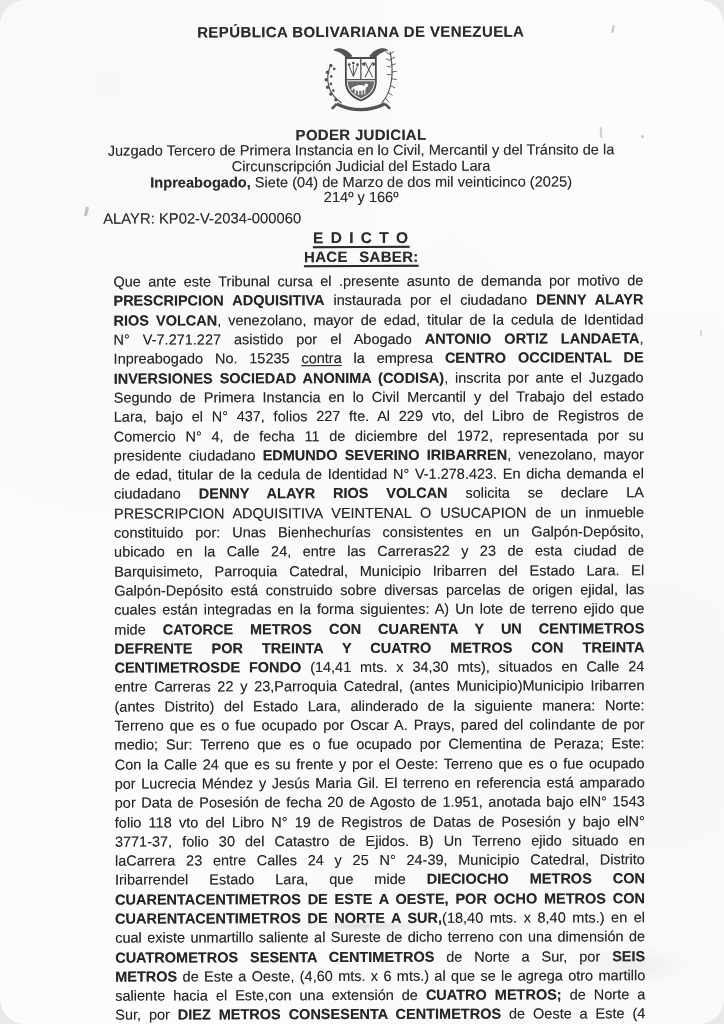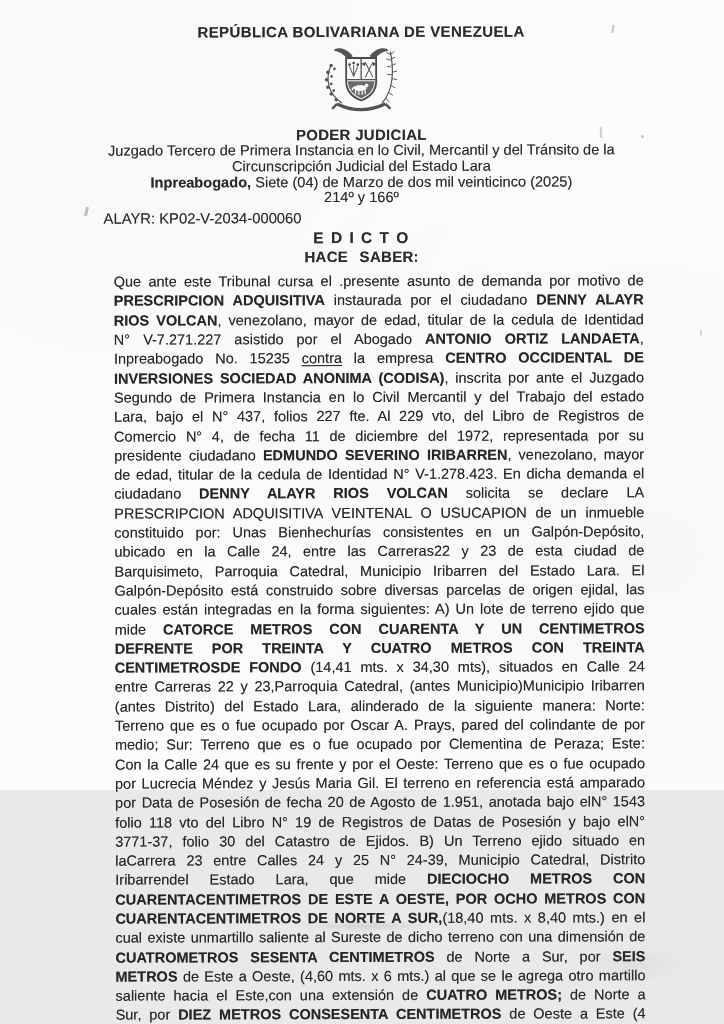--- a/index.html
+++ b/index.html
@@ -2,26 +2,27 @@
 <html><head>
 <meta charset="utf-8">
 <style>
   html,body{margin:0;padding:0;}
   body{
     width:724px;height:1024px;overflow:hidden;
     background:#e9e9e7;
     font-family:"Liberation Sans", sans-serif;
   }
   .page{
-    position:relative;width:724px;height:790px;
+    position:relative;width:724px;height:1024px;
     background:
       radial-gradient(ellipse at 15% 8%, rgba(0,0,0,0.015), transparent 55%),
       radial-gradient(ellipse at 90% 70%, rgba(0,0,0,0.02), transparent 60%),
       #fcfcfa;
     color:#2b2b2b;
+    border-radius:25px;
   }
   .content{
     position:absolute;inset:0;
     padding-top:23px;
     transform:rotate(-0.15deg);
     text-shadow:0 0 0.6px rgba(20,20,20,0.45);
   }
   .hdr-country{
     text-align:center;font-size:15px;line-height:18px;font-weight:bold;
     letter-spacing:0.4px;
@@ -37,21 +38,21 @@
   .b{font-weight:bold;}
   .u{text-decoration:underline;text-underline-offset:2px;}
   .asunto{
     text-align:left;margin:4px 0 3px 104px;font-size:14.8px;line-height:16px;
   }
   .edicto{
     text-align:center;font-size:15.5px;line-height:17px;font-weight:bold;
     letter-spacing:1.5px;margin-top:3px;
   }
   .edicto span, .hace span{
-    text-decoration-thickness:1.5px;text-underline-offset:3px;
+    text-decoration:underline;text-decoration-thickness:1.5px;text-underline-offset:3px;
   }
   .hace{
     text-align:center;font-size:15px;line-height:17px;font-weight:bold;
     word-spacing:7px;margin-top:2px;letter-spacing:0.3px;
   }
   p.bodytext{
     margin:7px 80px 0 114px;
     font-size:14.5px;line-height:19.3px;
     text-align:justify;
     word-spacing:1.2px;

